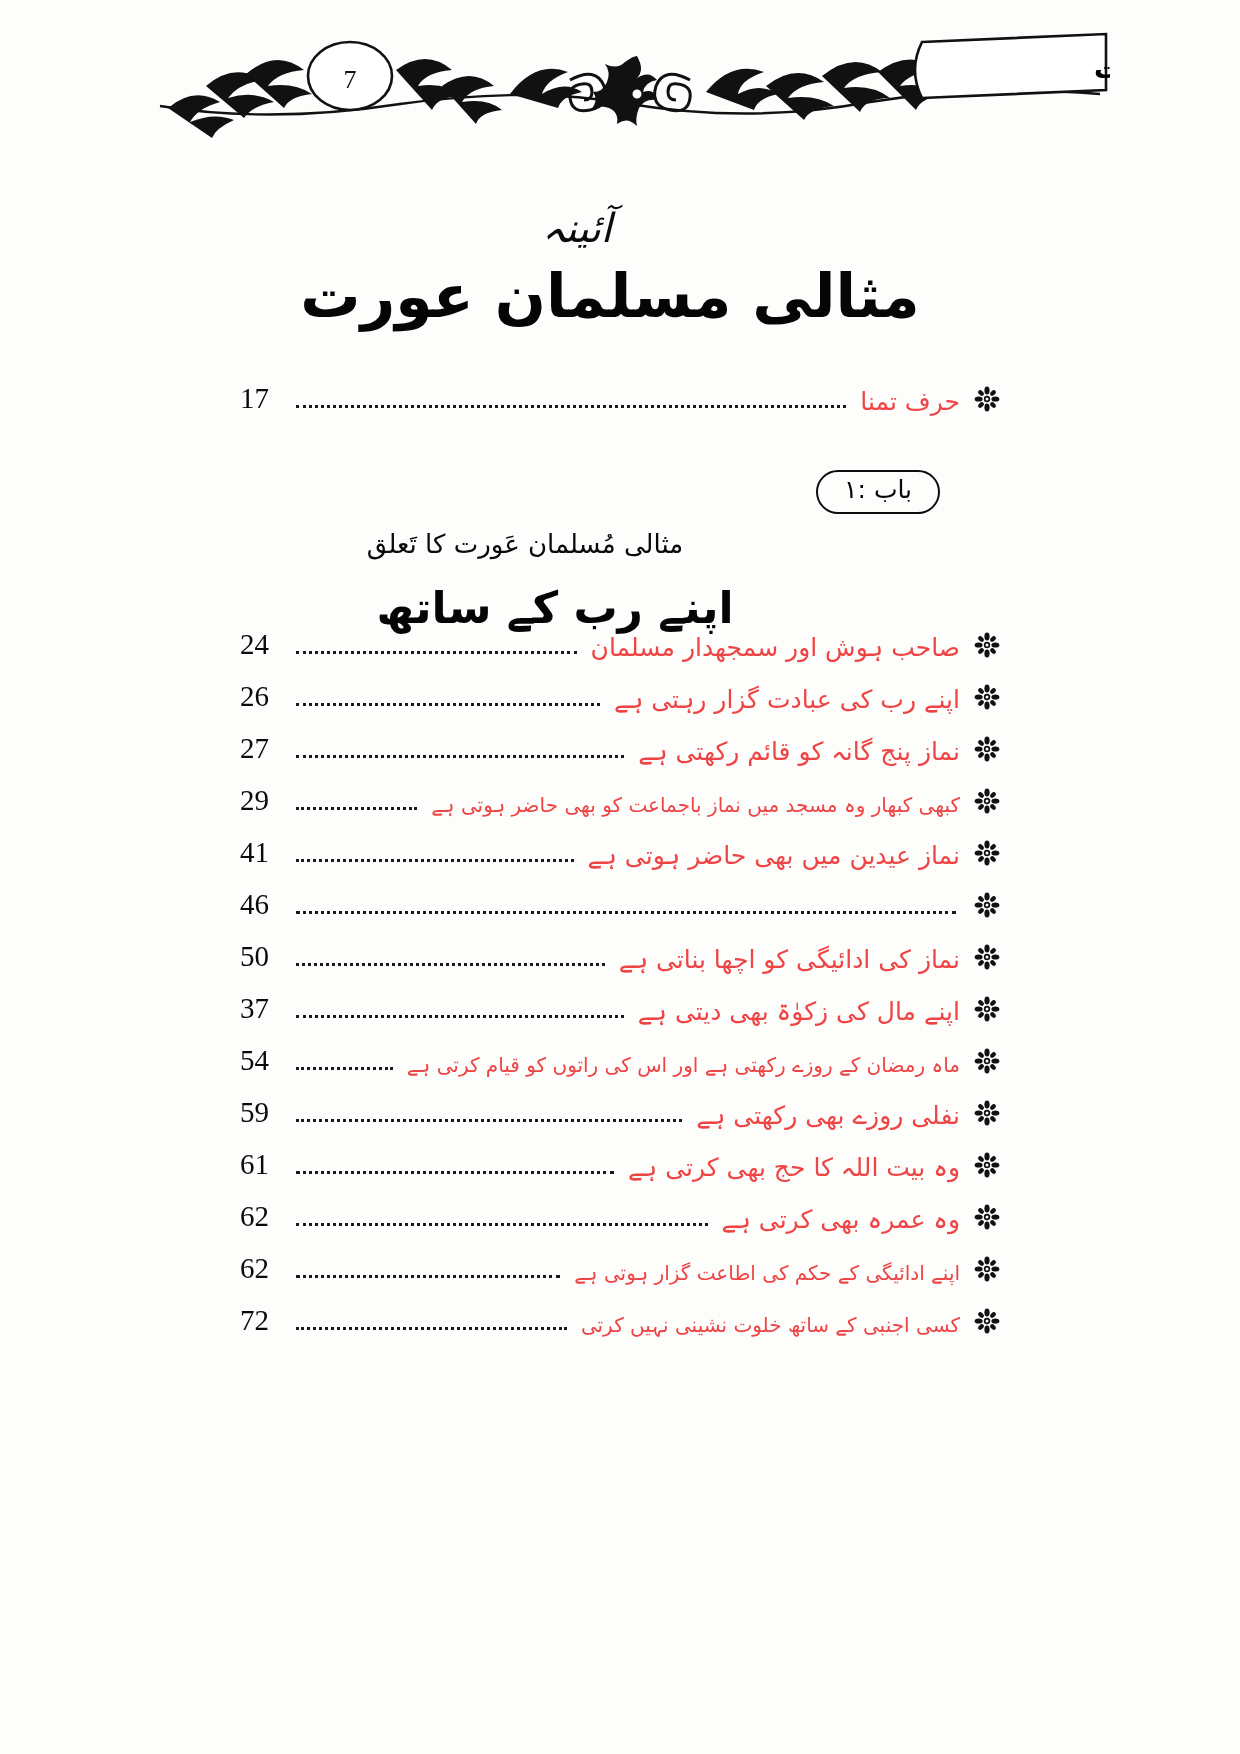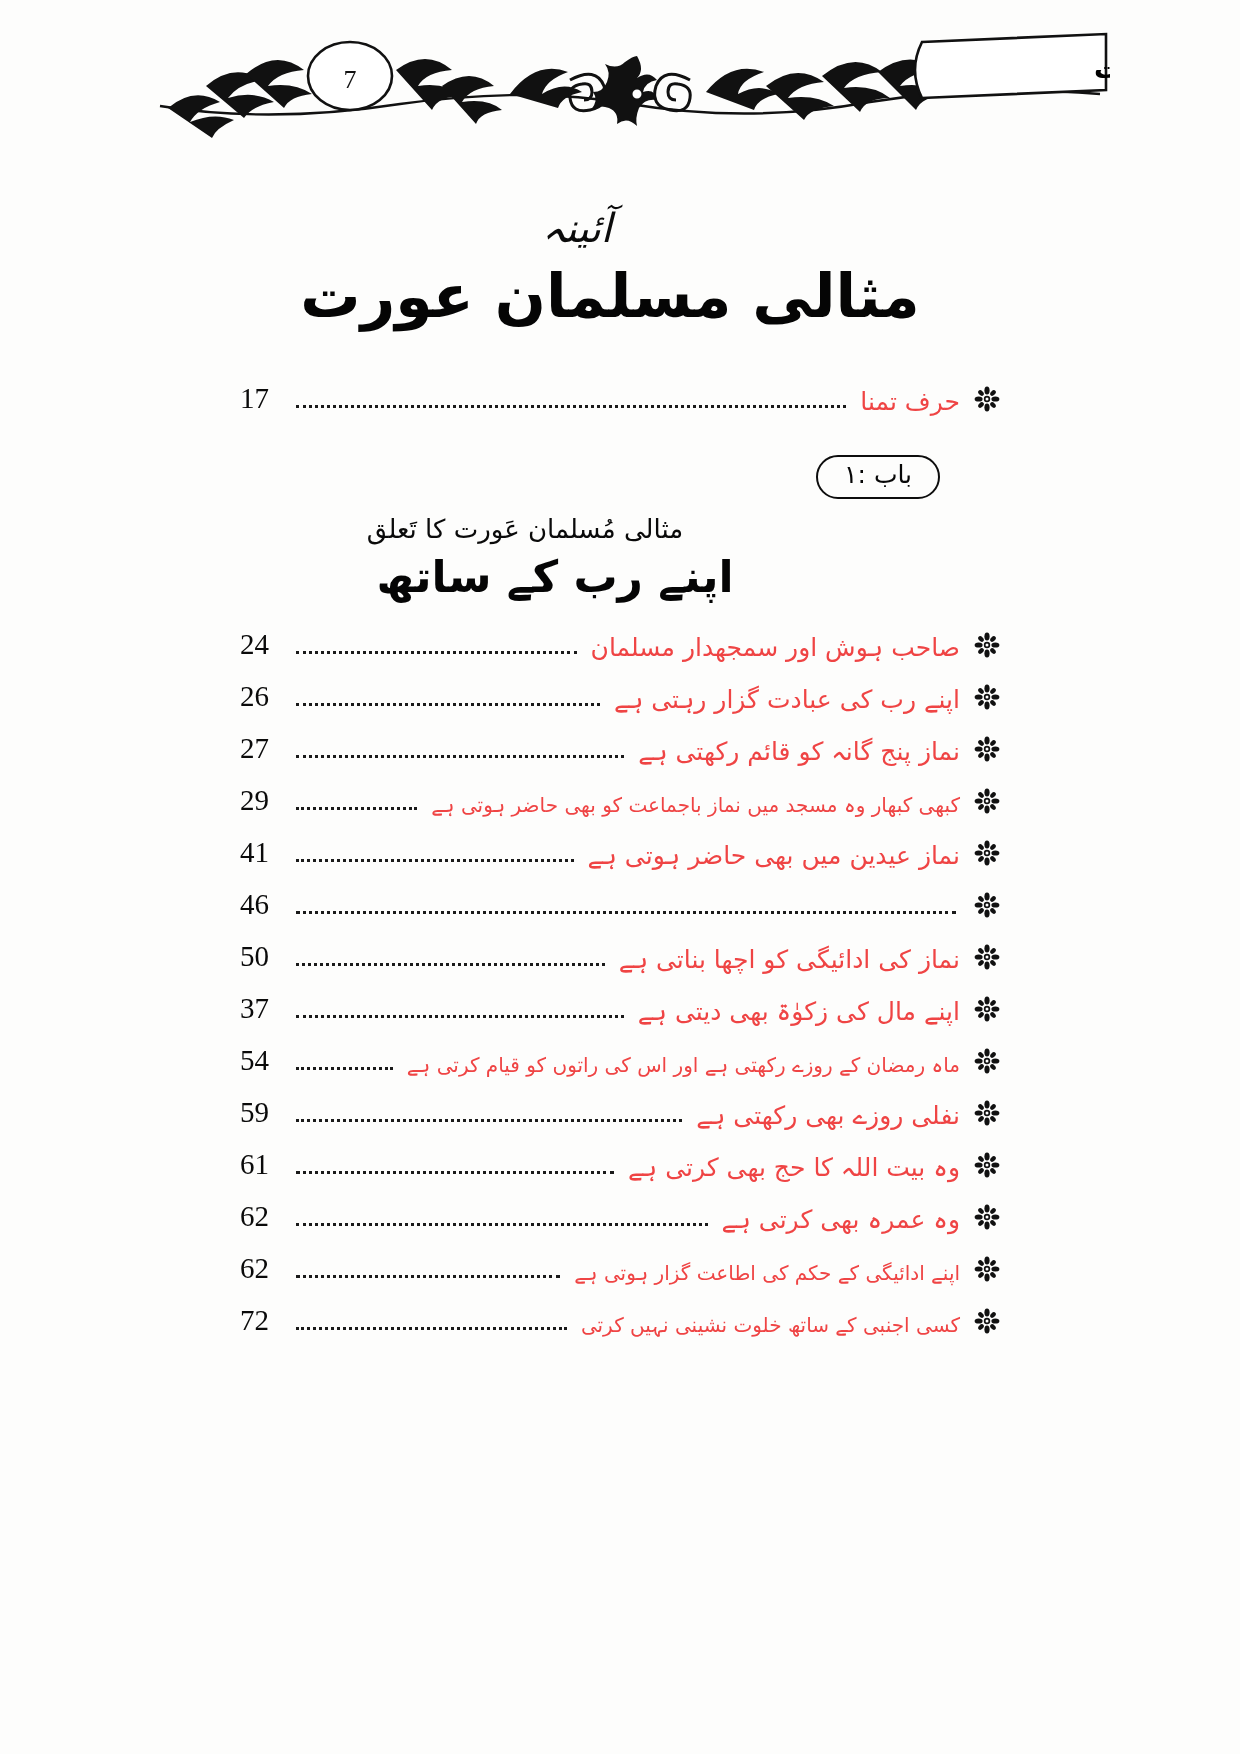--- a/index.html
+++ b/index.html
@@ -157,21 +157,21 @@
     line-height: 1.25;
     color: #0a0a0a;
     margin-right: 70px;
   }
   .chapter-main {
     font-family: "DejaVu Sans", sans-serif;
     font-size: 44px;
     font-weight: bold;
     line-height: 1.35;
     color: #050505;
-    margin-top: 2px;
+    margin-top: 18px;
     margin-right: 10px;
   }
 
   
   .toc-list {
     position: absolute;
     top: 628px;
     left: 0;
     width: 1240px;
   }
@@ -240,21 +240,21 @@
           </g>
           <circle cx="13" cy="13" r="1.5" fill="#fff"></circle>
         </svg>
       </span>
       <span class="toc-label">حرف تمنا</span>
       <span class="toc-leader"></span>
       <span class="toc-page">17</span>
     </div>
   </div>
 
-  <div style="position:absolute; top:433px; left:0; width:1120px;">
+  <div style="position:absolute; top:448px; left:0; width:1120px;">
     <div class="chapter-badge-wrap">
       <span class="chapter-badge">باب :۱</span>
     </div>
 
     <div class="chapter-heading">
       <div class="chapter-sub">مثالی مُسلمان عَورت کا تَعلق</div>
       <div class="chapter-main">اپنے رب کے ساتھ</div>
     </div>
   </div>
 

